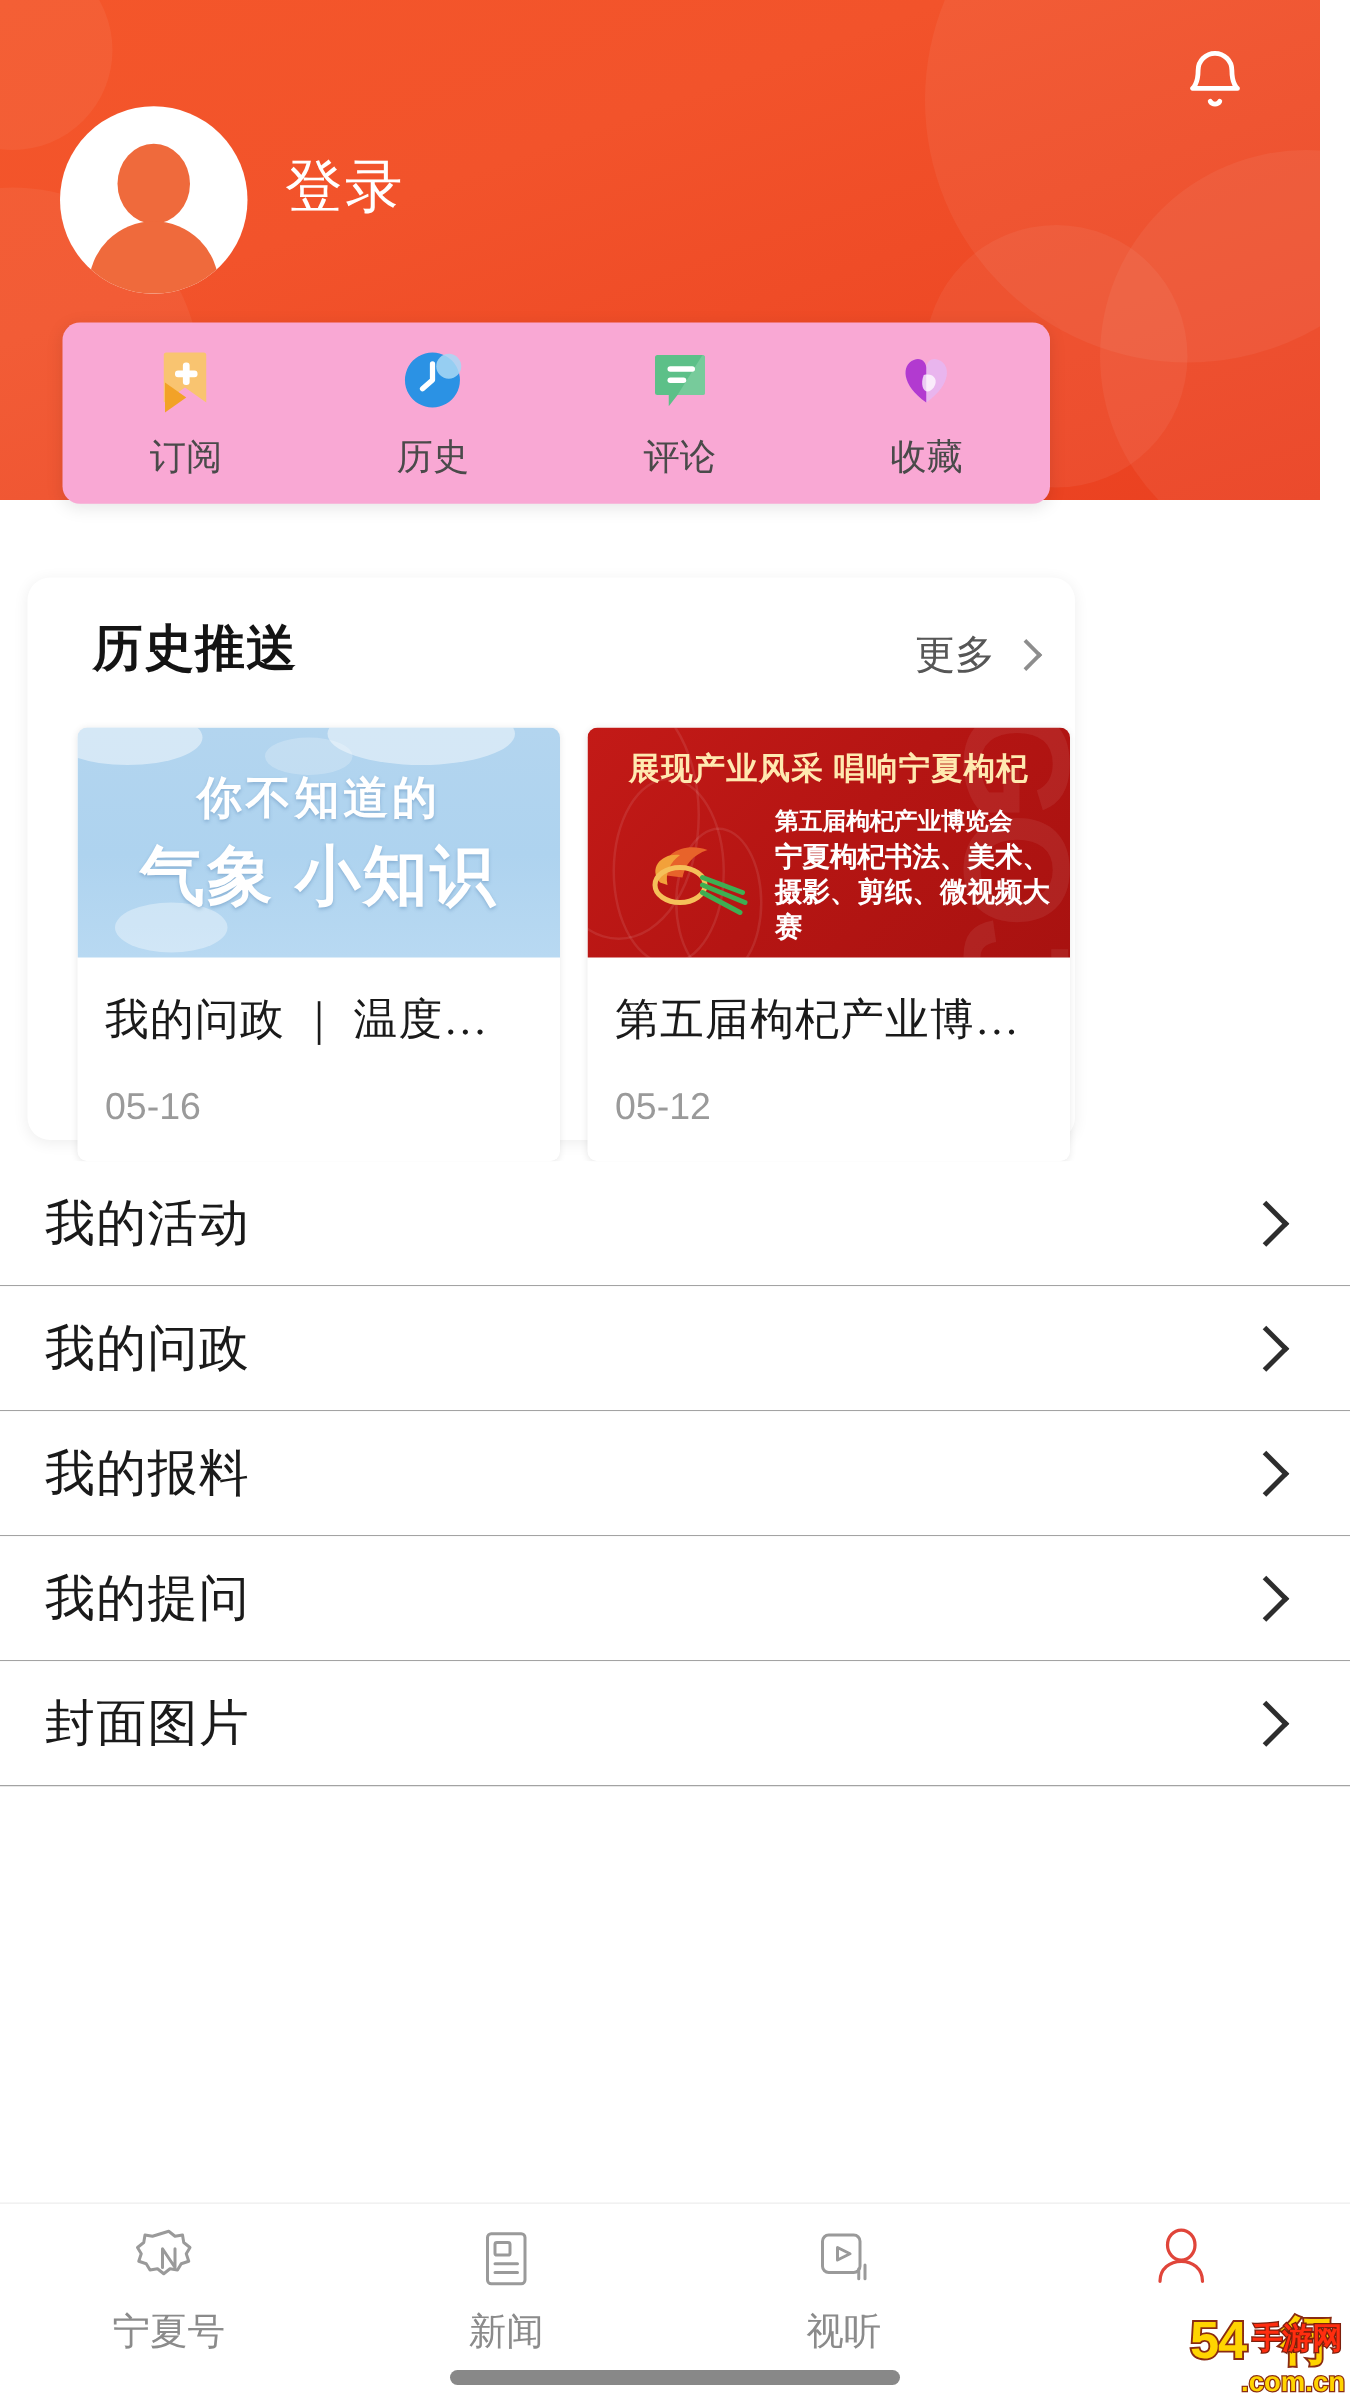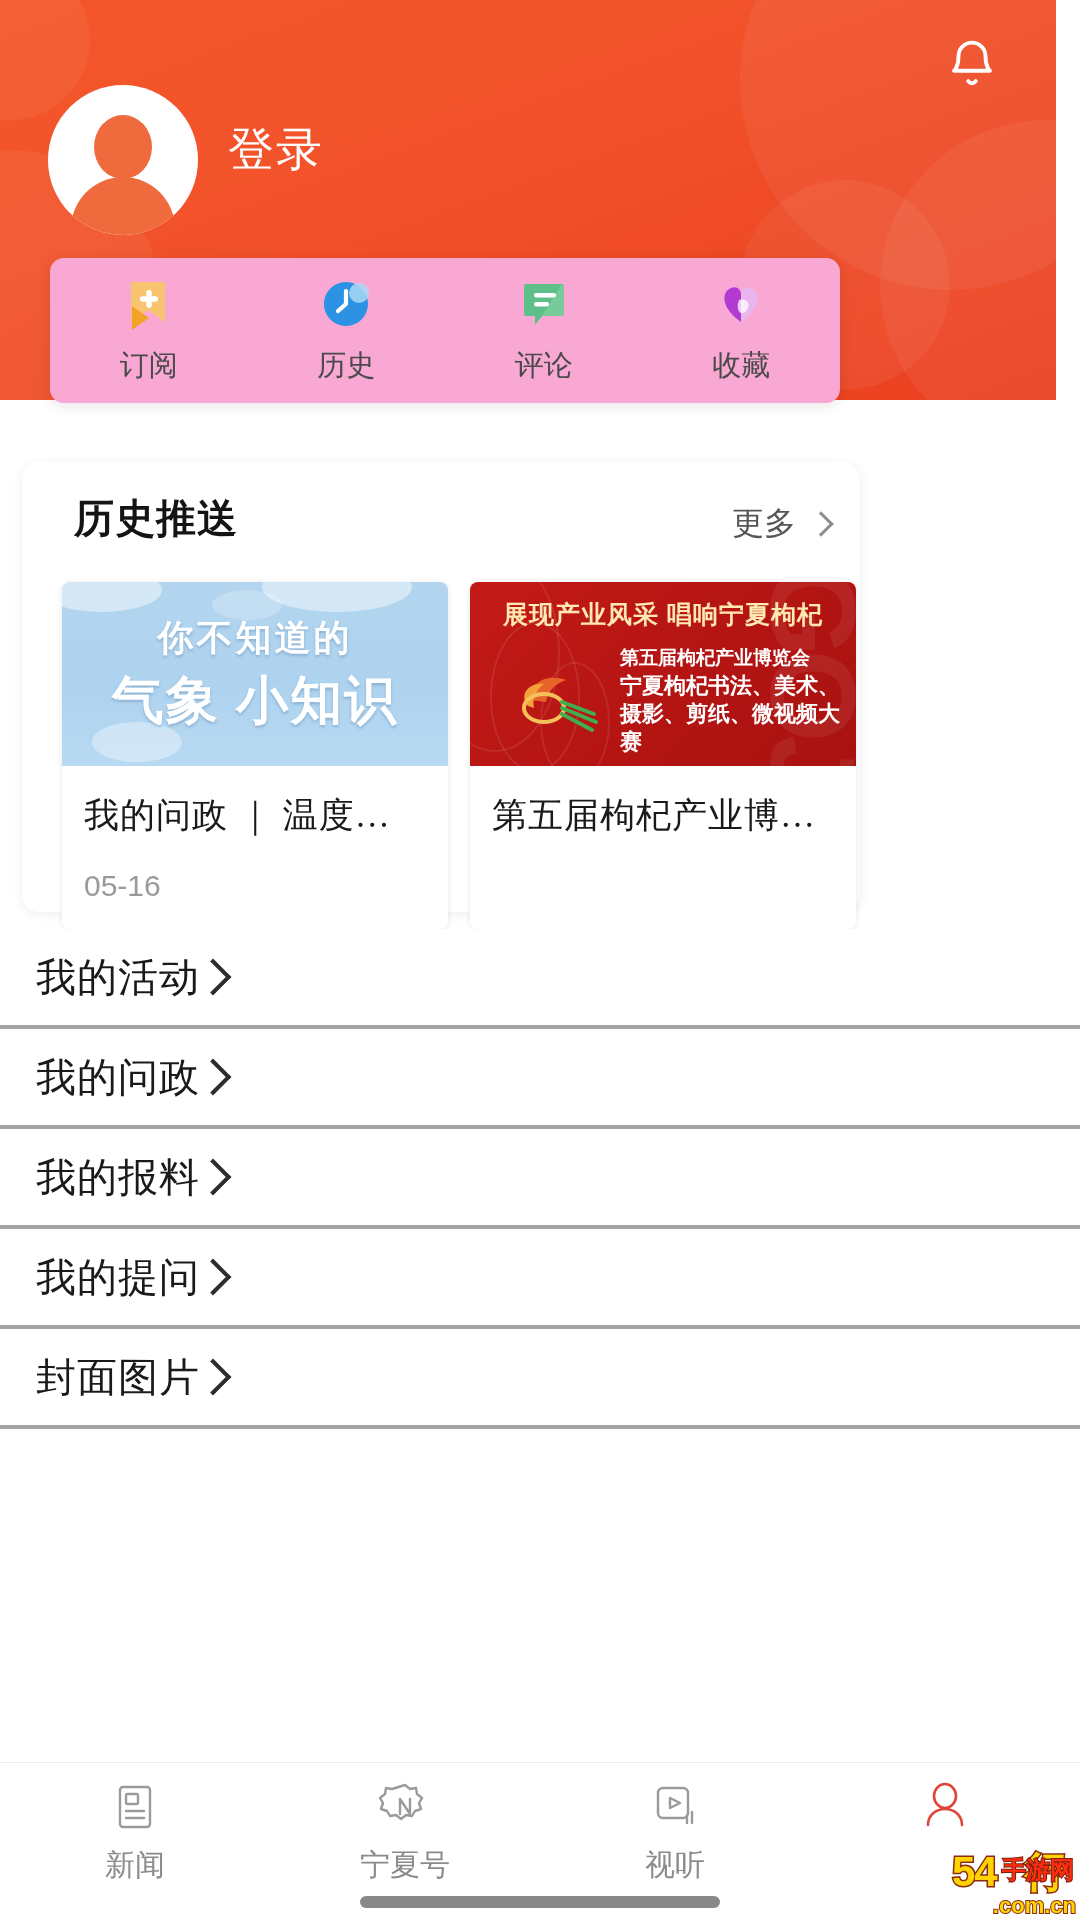--- a/index.html
+++ b/index.html
@@ -265,23 +265,23 @@
     position: absolute;
     top: 929px;
     left: 0;
     width: 1080px;
   }
   .menu-row {
     position: relative;
     height: 100px;
     display: flex;
     align-items: center;
-    justify-content: flex-start;
+    justify-content: space-between;
     padding: 0 44px 0 36px;
-    border-bottom: 4px solid #a3a3a3;
+    border-bottom: 1px solid #a3a3a3;
     background: #ffffff;
   }
   .menu-label {
     font-size: 40px;
     color: #1a1a1a;
     letter-spacing: 1px;
   }
   .chev-lg {
     width: 26px; height: 26px;
     border-top: 4px solid #2d2d2d;
@@ -482,20 +482,21 @@
             <ellipse cx="34" cy="48" rx="20" ry="14" fill="none" stroke="#f5c05a" stroke-width="4"></ellipse>
             <path d="M52 42 L84 54 M52 48 L86 62 M52 54 L82 70" stroke="#3fae52" stroke-width="4" stroke-linecap="round"></path>
           </svg>
           <div class="tg-lines">
             <div class="l1">第五届枸杞产业博览会</div>
             <div class="l2">宁夏枸杞书法、美术、</div>
             <div class="l3">摄影、剪纸、微视频大赛</div>
           </div>
         </div>
         <div class="pi-title">第五届枸杞产业博…</div>
+        <div class="pi-date">05-12</div>
       </div>
 
     </div>
   </div>
 
   <div class="menu">
     <div class="menu-row">
       <span class="menu-label">我的活动</span>
       <span class="chev-lg"></span>
     </div>
@@ -511,40 +512,40 @@
       <span class="menu-label">我的提问</span>
       <span class="chev-lg"></span>
     </div>
     <div class="menu-row">
       <span class="menu-label">封面图片</span>
       <span class="chev-lg"></span>
     </div>
   </div>
 
   <div class="bottom-nav">
+
+    <div class="nav-item">
+      <svg class="nav-icon" viewBox="0 0 56 56" fill="none" stroke="#9a9a9a" stroke-width="2.4">
+        <path d="M28 6 l5 4 6-1 1 6 5 4 -3 5 2 6 -6 2 -3 5 -6 -1 -5 4 -5 -4 -6 1 -3 -5 -6 -2 2 -6 -3 -5 5 -4 1 -6 6 1z" stroke-linejoin="round"></path>
+        <path d="M23 35 V20 l10 15 V20" stroke-linecap="round" stroke-linejoin="round"></path>
+      </svg>
+      <div class="nav-label">宁夏号</div>
+    </div>
 
     <div class="nav-item">
       <svg class="nav-icon" viewBox="0 0 56 56" fill="none" stroke="#9a9a9a" stroke-width="2.4">
         <rect x="13" y="8" width="30" height="40" rx="3"></rect>
         <rect x="19" y="15" width="12" height="10" rx="1.5"></rect>
         <path d="M19 32 h18 M19 39 h18" stroke-linecap="round"></path>
       </svg>
       <div class="nav-label">新闻</div>
     </div>
 
     <div class="nav-item">
       <svg class="nav-icon" viewBox="0 0 56 56" fill="none" stroke="#9a9a9a" stroke-width="2.4">
-        <path d="M28 6 l5 4 6-1 1 6 5 4 -3 5 2 6 -6 2 -3 5 -6 -1 -5 4 -5 -4 -6 1 -3 -5 -6 -2 2 -6 -3 -5 5 -4 1 -6 6 1z" stroke-linejoin="round"></path>
-        <path d="M23 35 V20 l10 15 V20" stroke-linecap="round" stroke-linejoin="round"></path>
-      </svg>
-      <div class="nav-label">宁夏号</div>
-    </div>
-
-    <div class="nav-item">
-      <svg class="nav-icon" viewBox="0 0 56 56" fill="none" stroke="#9a9a9a" stroke-width="2.4">
         <rect x="11" y="9" width="30" height="30" rx="5"></rect>
         <path d="M23 19 l10 5 -10 5z" stroke-linejoin="round"></path>
         <path d="M40 36 v8 M45 33 v11" stroke-linecap="round"></path>
       </svg>
       <div class="nav-label">视听</div>
     </div>
 
 
     <div class="nav-item active">
       <svg class="nav-icon" viewBox="0 0 56 56" fill="none" stroke="#e0453a" stroke-width="2.6">

